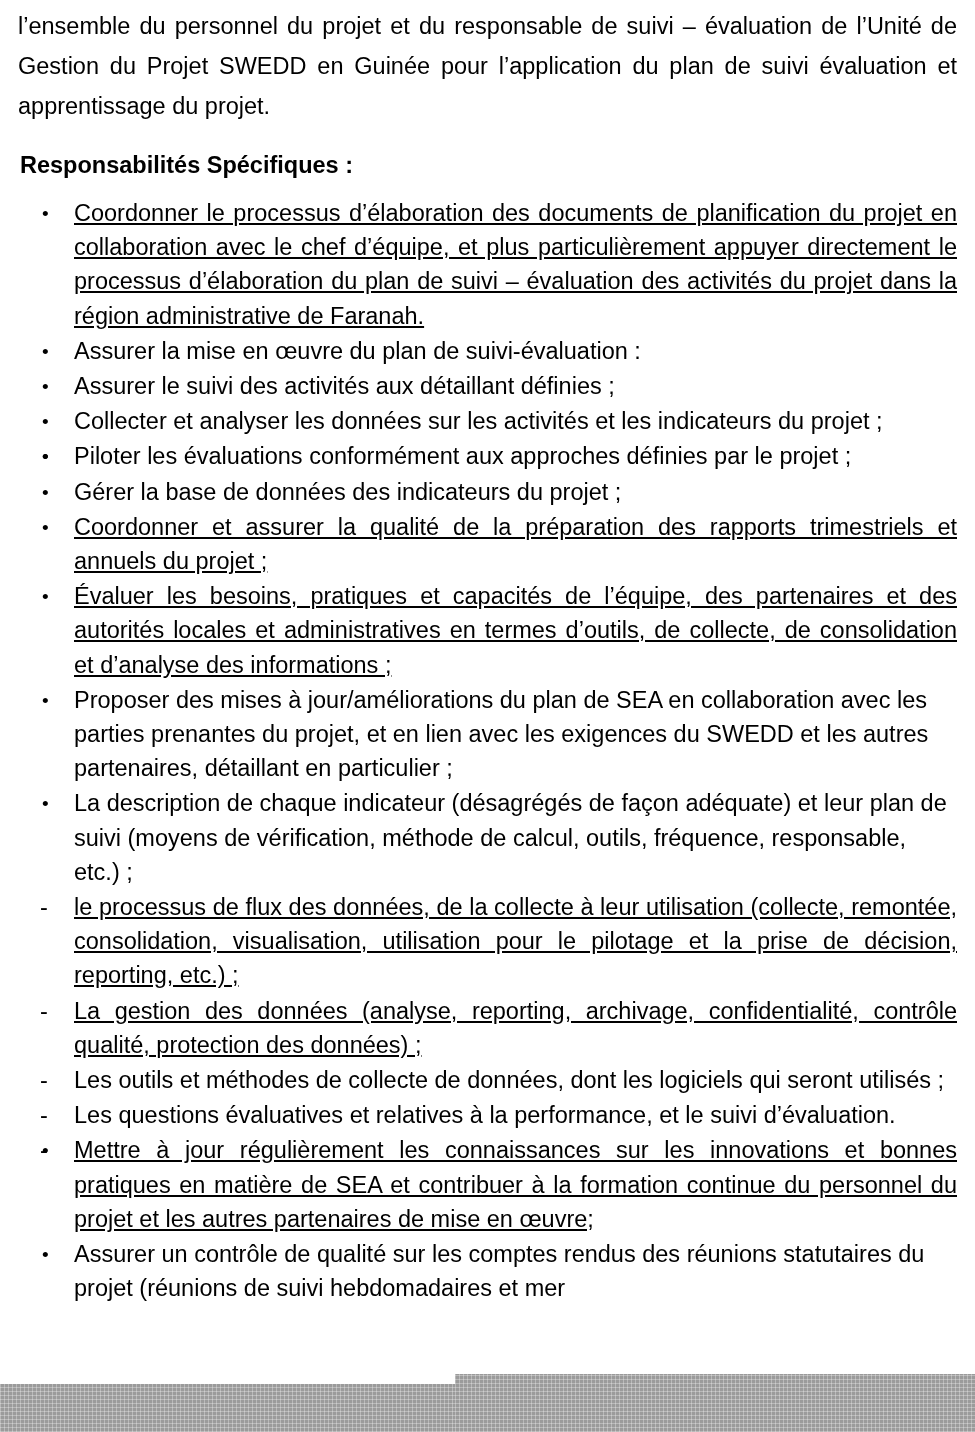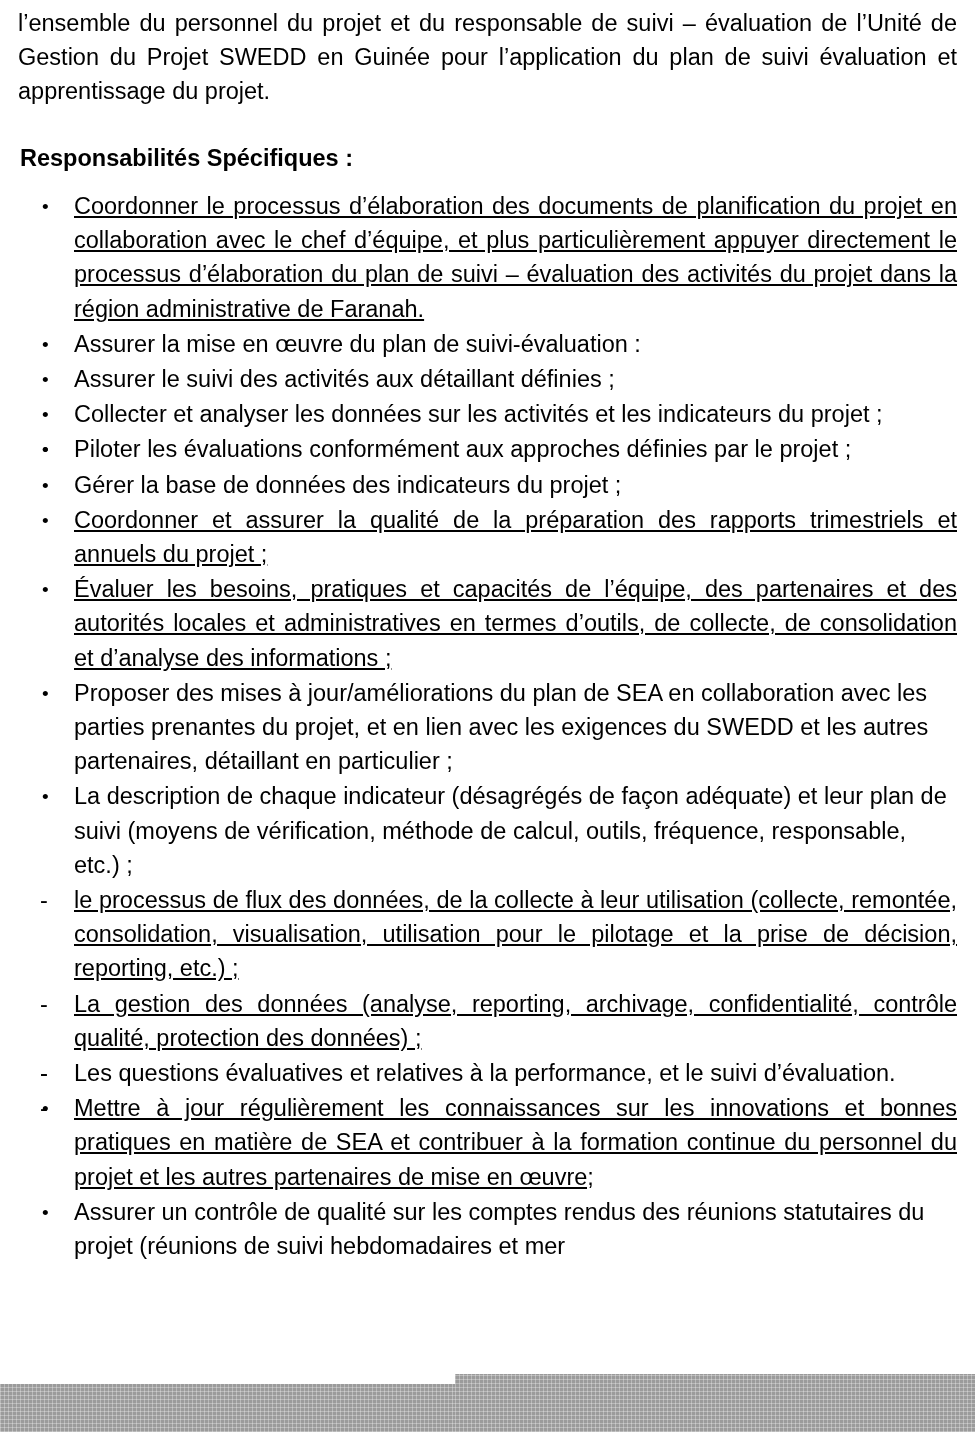--- a/index.html
+++ b/index.html
@@ -21,33 +21,33 @@
   .page {
     position: absolute;
     inset: 0;
     padding: 6px 16px 0 18px;
     box-sizing: border-box;
   }
 
   
   .intro {
     font-size: 23.5px;
-    line-height: 34px;
+    line-height: 40px;
     text-align: justify;
     text-justify: inter-word;
     margin: 0 0 6px 0;
     padding-right: 2px;
   }
 
   
   .heading {
     font-size: 23.5px;
     line-height: 34px;
     font-weight: bold;
-    margin: 33px 0 14px 2px;
+    margin: 22px 0 14px 2px;
   }
 
   
   .list {
     list-style: none;
     margin: 0;
     padding: 0;
   }
   .item {
     position: relative;
@@ -152,21 +152,21 @@
       <li class="item"><span class="marker bullet">•</span><span class="txt">Proposer des mises à jour/améliorations du plan de SEA en collaboration avec les parties prenantes du projet, et en lien avec les exigences du SWEDD et les autres partenaires, détaillant en particulier ;</span></li>
       <li class="item"><span class="marker bullet">•</span><span class="txt">La description de chaque indicateur (désagrégés de façon adéquate) et leur plan de suivi (moyens de vérification, méthode de calcul, outils, fréquence, responsable, etc.) ;</span></li>
       <li class="item justify">
         <span class="marker dash">-</span>
         <span class="txt">le processus de flux des données, de la collecte à leur utilisation (collecte, remontée, consolidation, visualisation, utilisation pour le pilotage et la prise de décision, reporting, etc.) ;</span>
       </li>
       <li class="item justify">
         <span class="marker dash">-</span>
         <span class="txt">La gestion des données (analyse, reporting, archivage, confidentialité, contrôle qualité, protection des données) ;</span>
       </li>
-      <li class="item"><span class="marker dash">-</span></li>
+      <li class="item"><span class="marker dash">-</span><span class="txt">Les outils et méthodes de collecte de données, dont les logiciels qui seront utilisés ;</span></li>
       <li class="item"><span class="marker dash">-</span><span class="txt">Les questions évaluatives et relatives à la performance, et le suivi d’évaluation.</span></li>
       <li class="item"><span class="marker dash">-</span></li>
       <li class="item justify">
         <span class="marker bullet">•</span>
         <span class="txt">Mettre à jour régulièrement les connaissances sur les innovations et bonnes pratiques en matière de SEA et contribuer à la formation continue du personnel du projet et les autres partenaires de mise en œuvre;</span>
       </li>
       <li class="item"><span class="marker bullet">•</span><span class="txt">Assurer un contrôle de qualité sur les comptes rendus des réunions statutaires du projet (réunions de suivi hebdomadaires et mer</span></li>
     </ul>
 
 </div>

